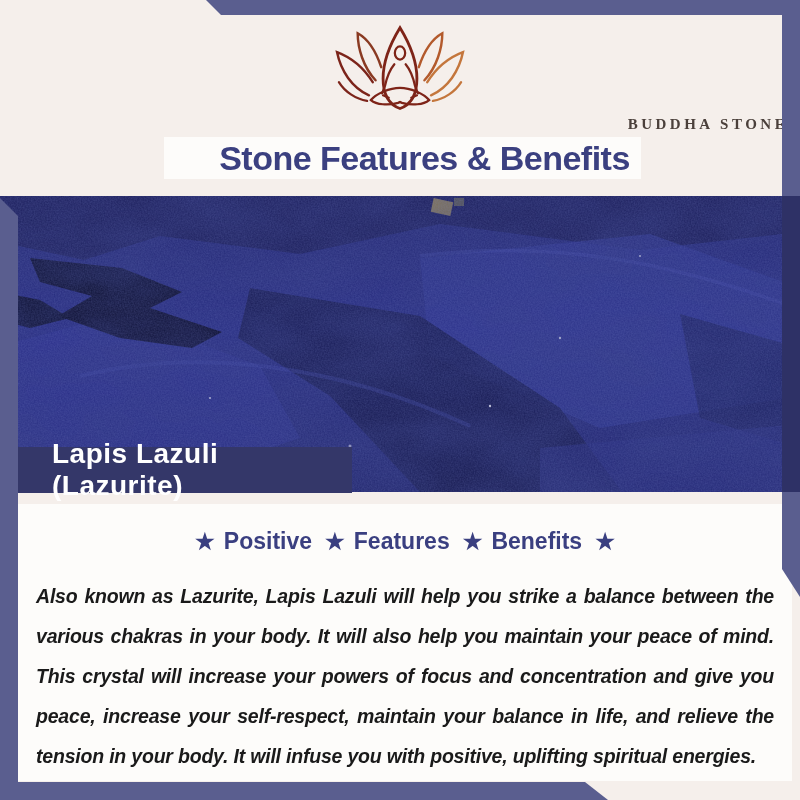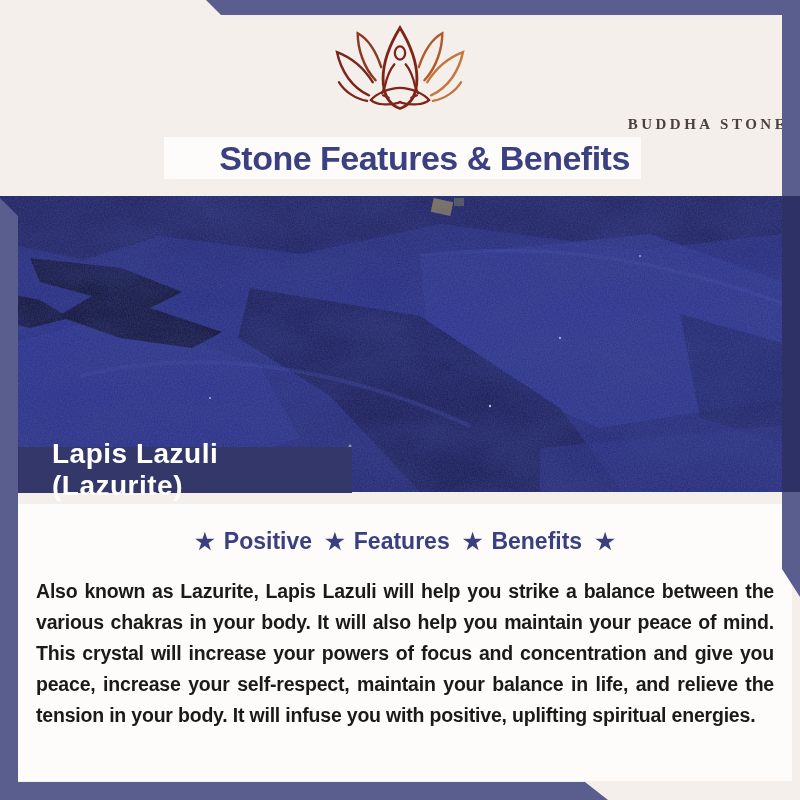--- a/index.html
+++ b/index.html
@@ -59,22 +59,23 @@
     background:var(--panel,#fdfcfa);
   }
   .feature-list{
     margin-top:24px; display:flex; justify-content:center; align-items:center; gap:13px;
     color:var(--keywords_text,#3a3f80); font-size:23px; font-weight:700;
   }
   .feature-item{ display:inline-flex; align-items:center; gap:9px; }
   .star{ font-size:22px; line-height:1; }
   .description{
     margin:21px 18px 0 18px; font-size:19.5px; font-weight:700;
-    letter-spacing:-0.2px; line-height:31px; color:var(--body_text,#1a1a1a);
+    letter-spacing:-0.2px; line-height:40px; color:var(--body_text,#1a1a1a);
     text-align:justify;
+    font-style:italic;
   }
 </style>
 </head>
 <body>
 
 <div class="canvas">
 
   <svg class="logo" viewBox="0 0 150 100">
     <defs>
       <linearGradient id="lg" x1="0" y1="0" x2="1" y2="0">

